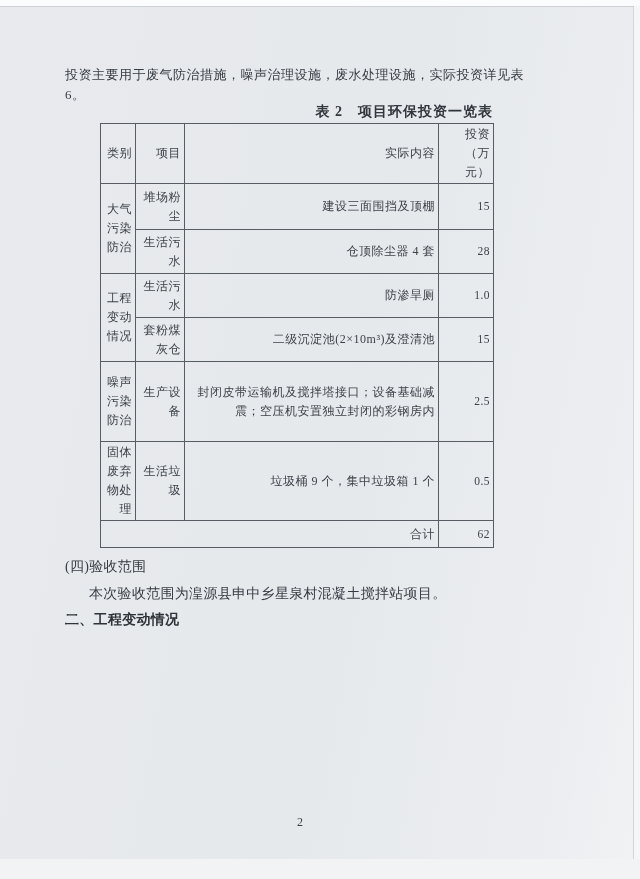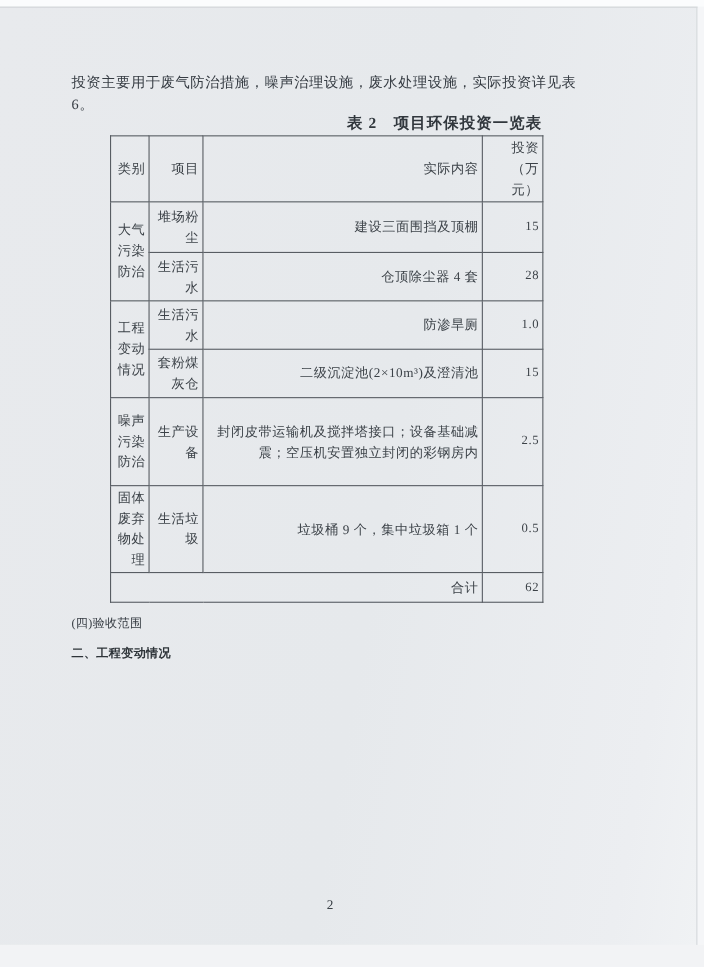--- a/index.html
+++ b/index.html
@@ -38,21 +38,21 @@
   tr.h45 td{height:43px}
   tr.h43 td{height:41px}
   tr.h79 td{height:77px}
   tr.h72 td{height:70px}
   tr.h26 td{height:24px}
   td.cost{font-size:11.5px;letter-spacing:0;}
   td.content{padding:1px 8px;}
   .hdr2{line-height:21px;}
   .sections{
     position:absolute;left:65px;top:547px;width:513px;
-    font-size:11px;line-height:26.5px;
+    font-size:14px;line-height:26.5px;
   }
   .sections p{margin:0;letter-spacing:0.3px;}
   .sections p.bold{font-weight:bold;color:#2e3439;}
   .sections p.ind{text-indent:24px;}
   .sections p.just{text-align:justify;}
   .page-number{
     position:absolute;left:0;top:808px;width:600px;
     text-align:center;font-size:12px;color:#3a4046;
   }
   .top-strip{position:absolute;left:0;top:0;width:640px;height:6px;background:#fbfcfd;}
@@ -122,20 +122,21 @@
     </tr>
     <tr class="h26">
       <td colspan="3">合计</td>
       <td class="cost">62</td>
     </tr>
   </tbody>
     </table>
 
   <div class="sections">
     <p>(四)验收范围</p>
+    <p class="ind">本次验收范围为湟源县申中乡星泉村混凝土搅拌站项目。</p>
     <p class="bold">二、工程变动情况</p>
   </div>
 
   <div class="page-number">2</div>
 
 </div>
 
 <div class="bottom-strip"></div>
 
 </body></html>

